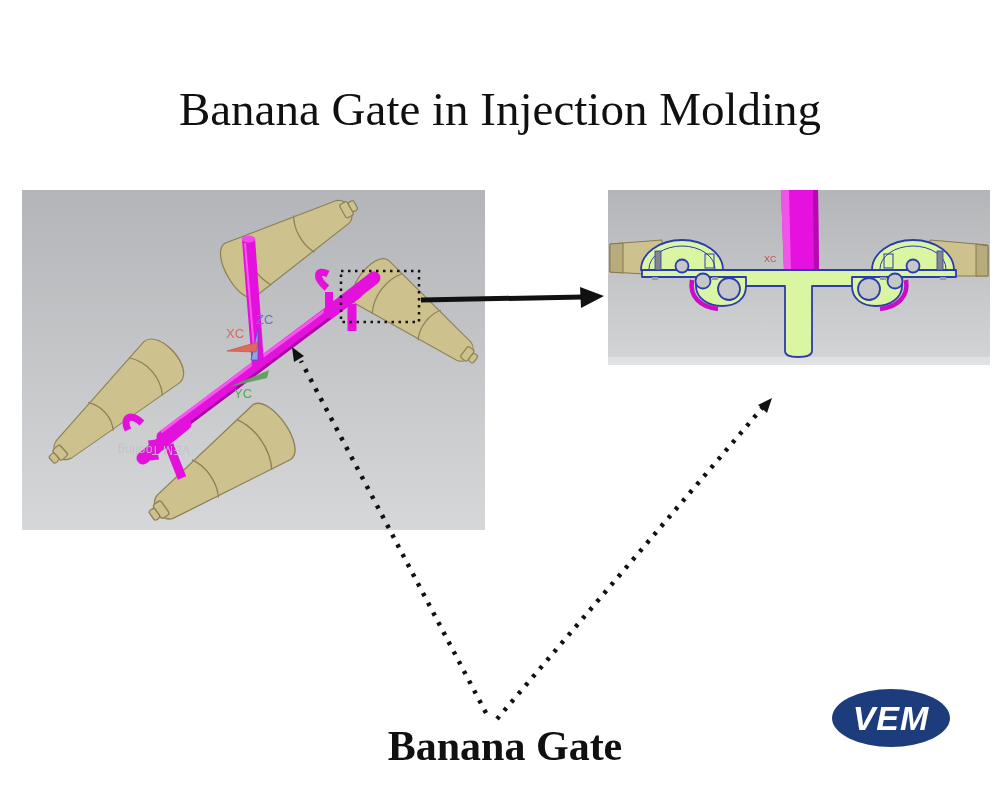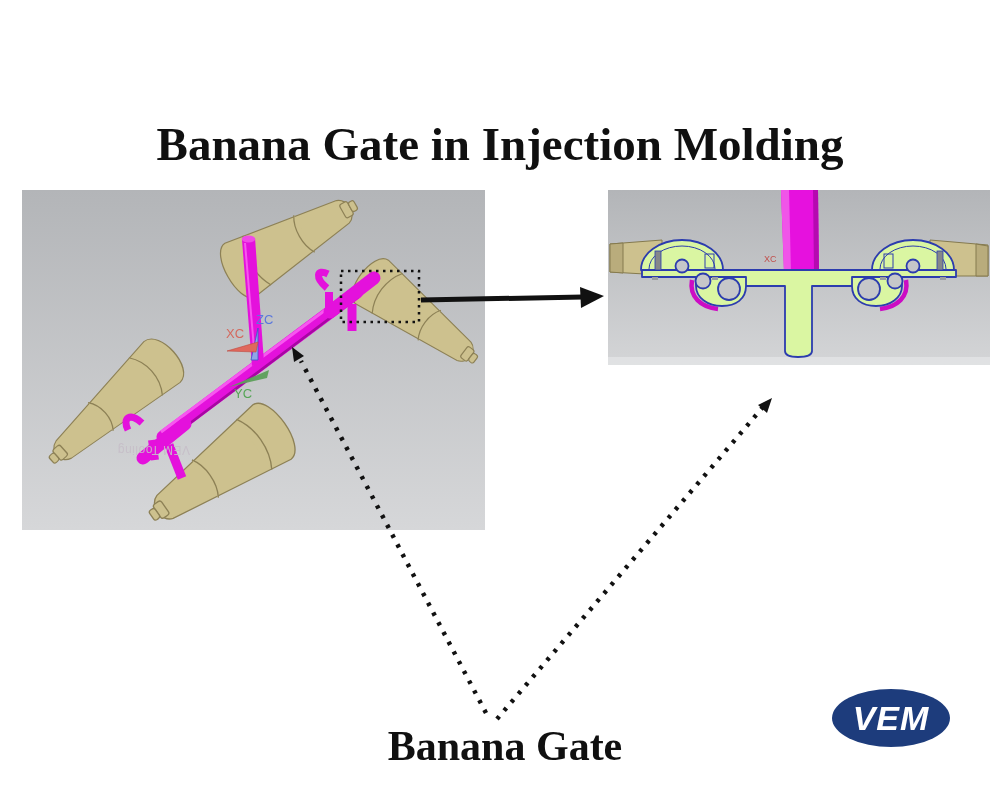--- a/index.html
+++ b/index.html
@@ -2,21 +2,21 @@
 <html><head>
 <meta charset="utf-8">
 <style>
   html,body{margin:0;padding:0;}
   body{
     width:1000px;height:800px;position:relative;background:#ffffff;
     font-family:"Liberation Serif", serif;overflow:hidden;
   }
   .title{
     position:absolute;left:0;top:82px;width:1000px;text-align:center;
-    font-size:47px;font-weight:bold;color:#101010;letter-spacing:0px;margin-top:35px;
+    font-size:47px;font-weight:normal;color:#101010;letter-spacing:0px;
   }
   .caption{
     position:absolute;left:0;top:722px;width:1010px;text-align:center;
     font-size:42px;font-weight:bold;color:#101010;
   }
   .viewport{position:absolute;display:block;}
   #left-view{left:22px;top:190px;}
   #right-view{left:608px;top:190px;}
   #overlay{position:absolute;left:0;top:0;pointer-events:none;}
   #logo{position:absolute;left:828px;top:686px;}

